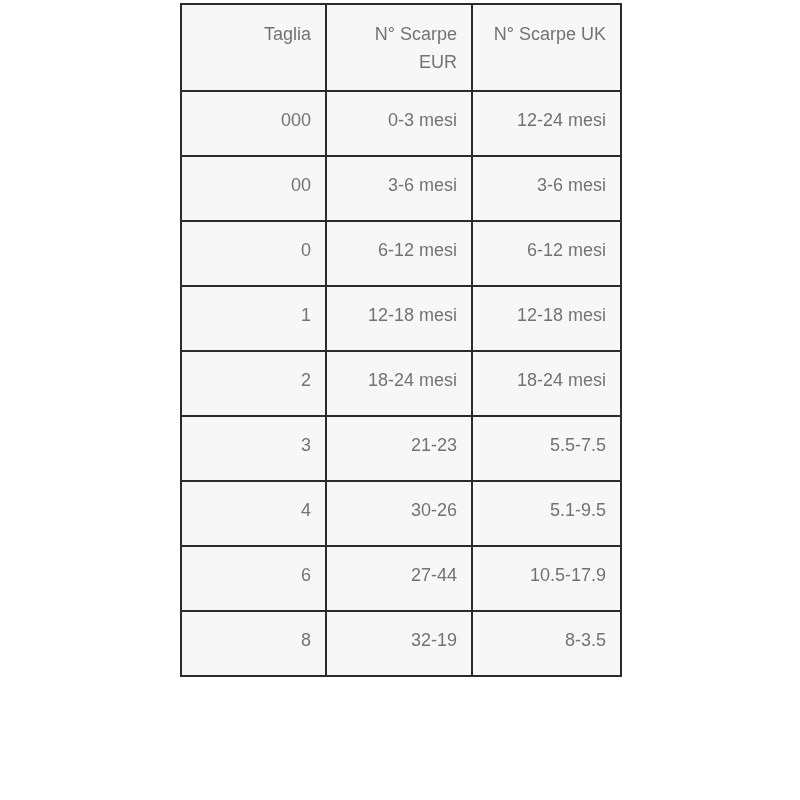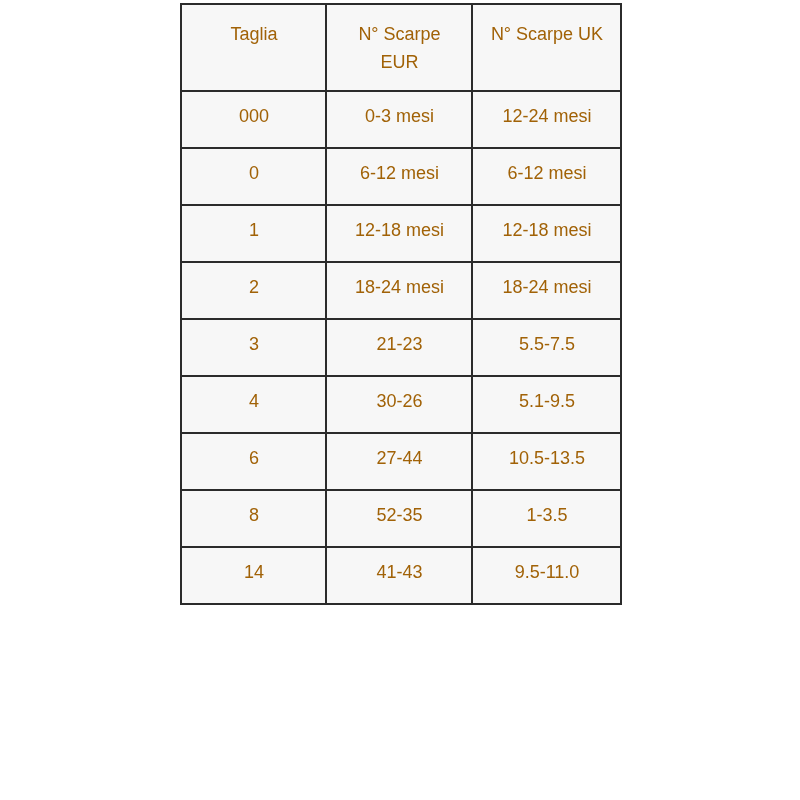--- a/index.html
+++ b/index.html
@@ -19,38 +19,38 @@
     left: 180px;
     top: 3px;
     width: 440px;
     border-collapse: collapse;
     table-layout: fixed;
   }
   table.size-table th,
   table.size-table td {
     border: 2px solid #2b2b2b;
     background: #f7f7f7;
-    color: #a16207;
+    color: #737373;
     font-size: 18px;
     font-weight: 400;
-    text-align: center;
+    text-align: right;
     padding: 0 14px 8px 15px;
     line-height: 28px;
     box-sizing: border-box;
   }
   table.size-table col.c1 { width: 145px; }
   table.size-table col.c2 { width: 146px; }
   table.size-table col.c3 { width: 149px; }
   table.size-table thead th {
     height: 87px;
     vertical-align: top;
     padding-top: 15px;
   }
   table.size-table tbody td {
-    height: 57px;
+    height: 65px;
     vertical-align: middle;
   }
 </style>
 </head>
 <body>
 
 <div id="screen">
   <table class="size-table">
     <colgroup>
       <col class="c1">
@@ -62,20 +62,25 @@
         <th>Taglia</th>
         <th>N° Scarpe EUR</th>
         <th>N° Scarpe UK</th>
       </tr>
     </thead>
     <tbody id="table-body">
         <tr>
           <td>000</td>
           <td>0-3 mesi</td>
           <td>12-24 mesi</td>
+        </tr>
+        <tr>
+          <td>00</td>
+          <td>3-6 mesi</td>
+          <td>3-6 mesi</td>
         </tr>
         <tr>
           <td>0</td>
           <td>6-12 mesi</td>
           <td>6-12 mesi</td>
         </tr>
         <tr>
           <td>1</td>
           <td>12-18 mesi</td>
           <td>12-18 mesi</td>
@@ -91,27 +96,22 @@
           <td>5.5-7.5</td>
         </tr>
         <tr>
           <td>4</td>
           <td>30-26</td>
           <td>5.1-9.5</td>
         </tr>
         <tr>
           <td>6</td>
           <td>27-44</td>
-          <td>10.5-13.5</td>
+          <td>10.5-17.9</td>
         </tr>
         <tr>
           <td>8</td>
-          <td>52-35</td>
-          <td>1-3.5</td>
-        </tr>
-        <tr>
-          <td>14</td>
-          <td>41-43</td>
-          <td>9.5-11.0</td>
+          <td>32-19</td>
+          <td>8-3.5</td>
         </tr>
       </tbody>
   </table>
 </div>
 
 </body></html>

